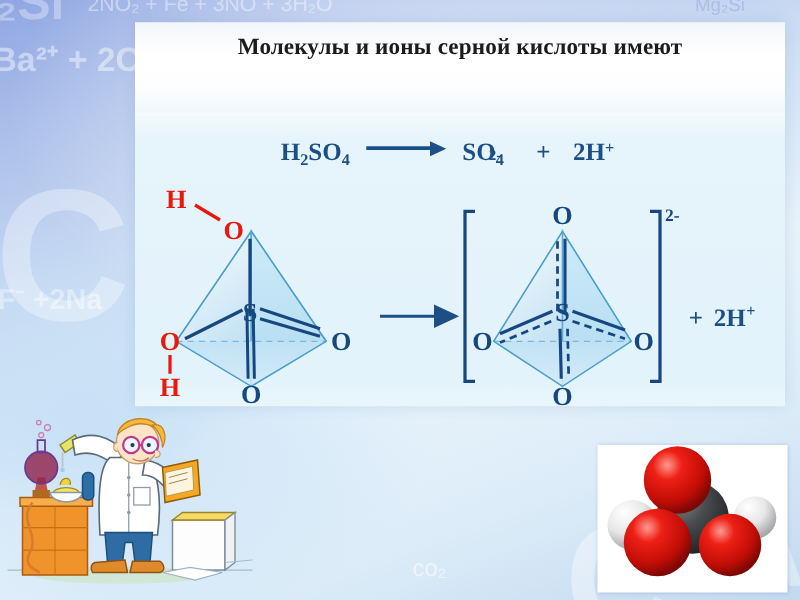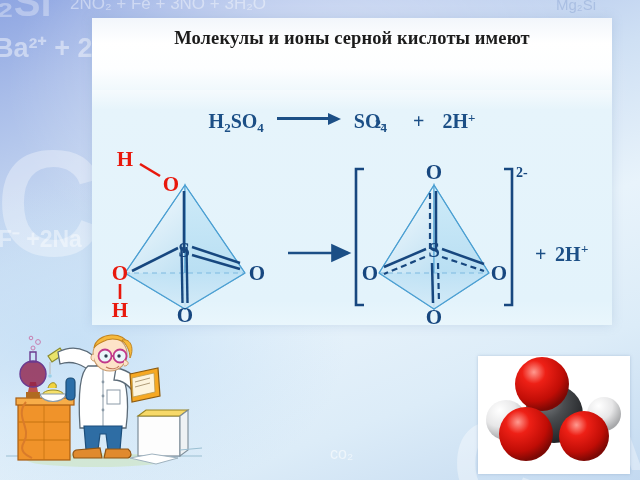--- a/index.html
+++ b/index.html
@@ -45,21 +45,21 @@
     font-family: "Liberation Sans", sans-serif;
     color: rgba(120,150,200,0.35);
     white-space: nowrap;
     pointer-events: none;
     user-select: none;
   }
 
   
   #panel {
     position: absolute;
-    left: 92px;
+    left: 108px;
     top: 18px;
     width: 520px;
     height: 307px;
     background: linear-gradient(180deg,
         #fbfdfe 0%, #ffffff 16%, #f4fafd 24%,
         #e6f4fb 30%, #e3f3fb 92%, #e9f6fc 100%);
     box-shadow: 0 0 10px rgba(120,150,190,0.25);
   }
 
   #title-band {
@@ -192,21 +192,21 @@
 <div id="slide">
 
   <div class="bg-text" style="left:70px; top:-6px; font-size:17px;">2NO₂  + Fe + 3NO  + 3H₂O</div>
   <div class="bg-giant" style="left:-4px; top:-20px; font-size:40px; color:rgba(255,255,255,0.33);">₂Si</div>
   <div class="bg-dark" style="left:556px; top:-4px; font-size:15px;">Mg₂Si</div>
   <div class="bg-giant" style="left:-6px; top:28px; font-size:27px; color:rgba(255,255,255,0.45);">Ba²⁺  + 2OH⁻</div>
   <div class="bg-giant" style="left:-4px; top:118px; font-size:150px; color:rgba(255,255,255,0.34);">C</div>
   <div class="bg-giant" style="left:-2px; top:222px; font-size:23px; color:rgba(255,255,255,0.42);">F⁻ +2Na</div>
   <div class="bg-giant" style="left:452px; top:392px; font-size:125px; color:rgba(255,255,255,0.38);">C</div>
   <div class="bg-giant" style="left:592px; top:404px; font-size:72px; color:rgba(255,255,255,0.34);">A</div>
-  <div class="bg-text" style="left:330px; top:445px; font-size:16px; color:rgba(255,255,255,0.55);">co₂</div>
+  <div class="bg-text" style="left:330px; top:445px; font-size:19px; color:rgba(255,255,255,0.55);">co₂</div>
 
   <div id="panel">
 
     <div id="title-band"></div>
 
     <div id="title">
       <div>Молекулы  и ионы серной кислоты имеют</div>
     </div>
 
     <div id="equation">

